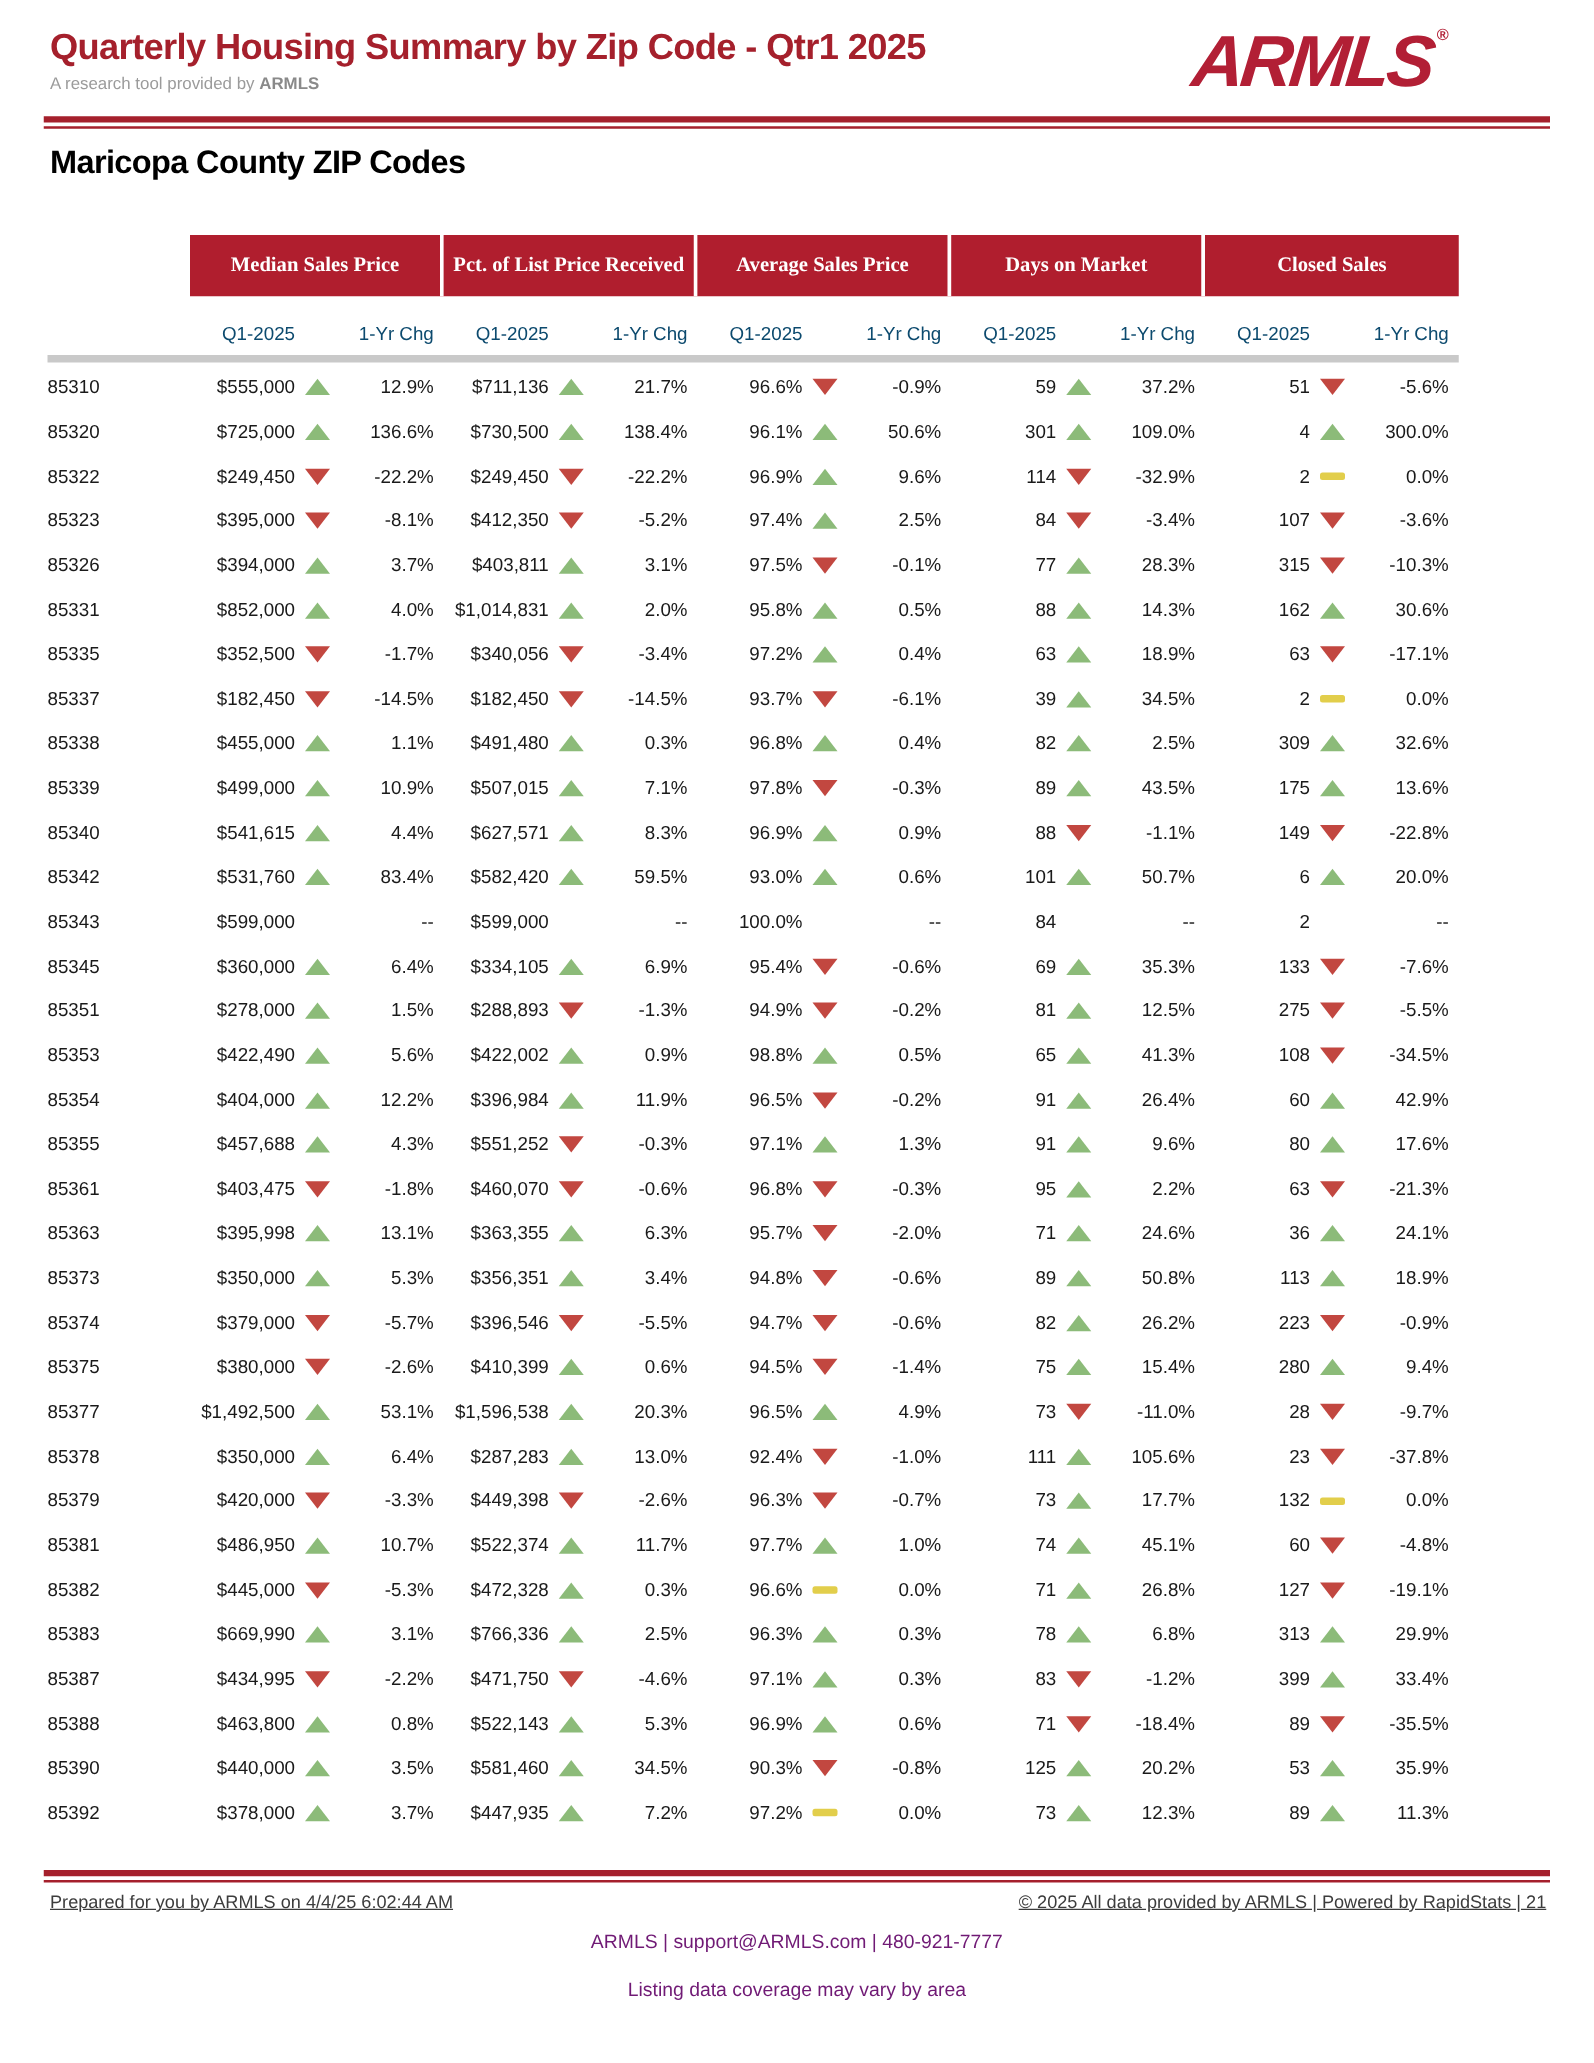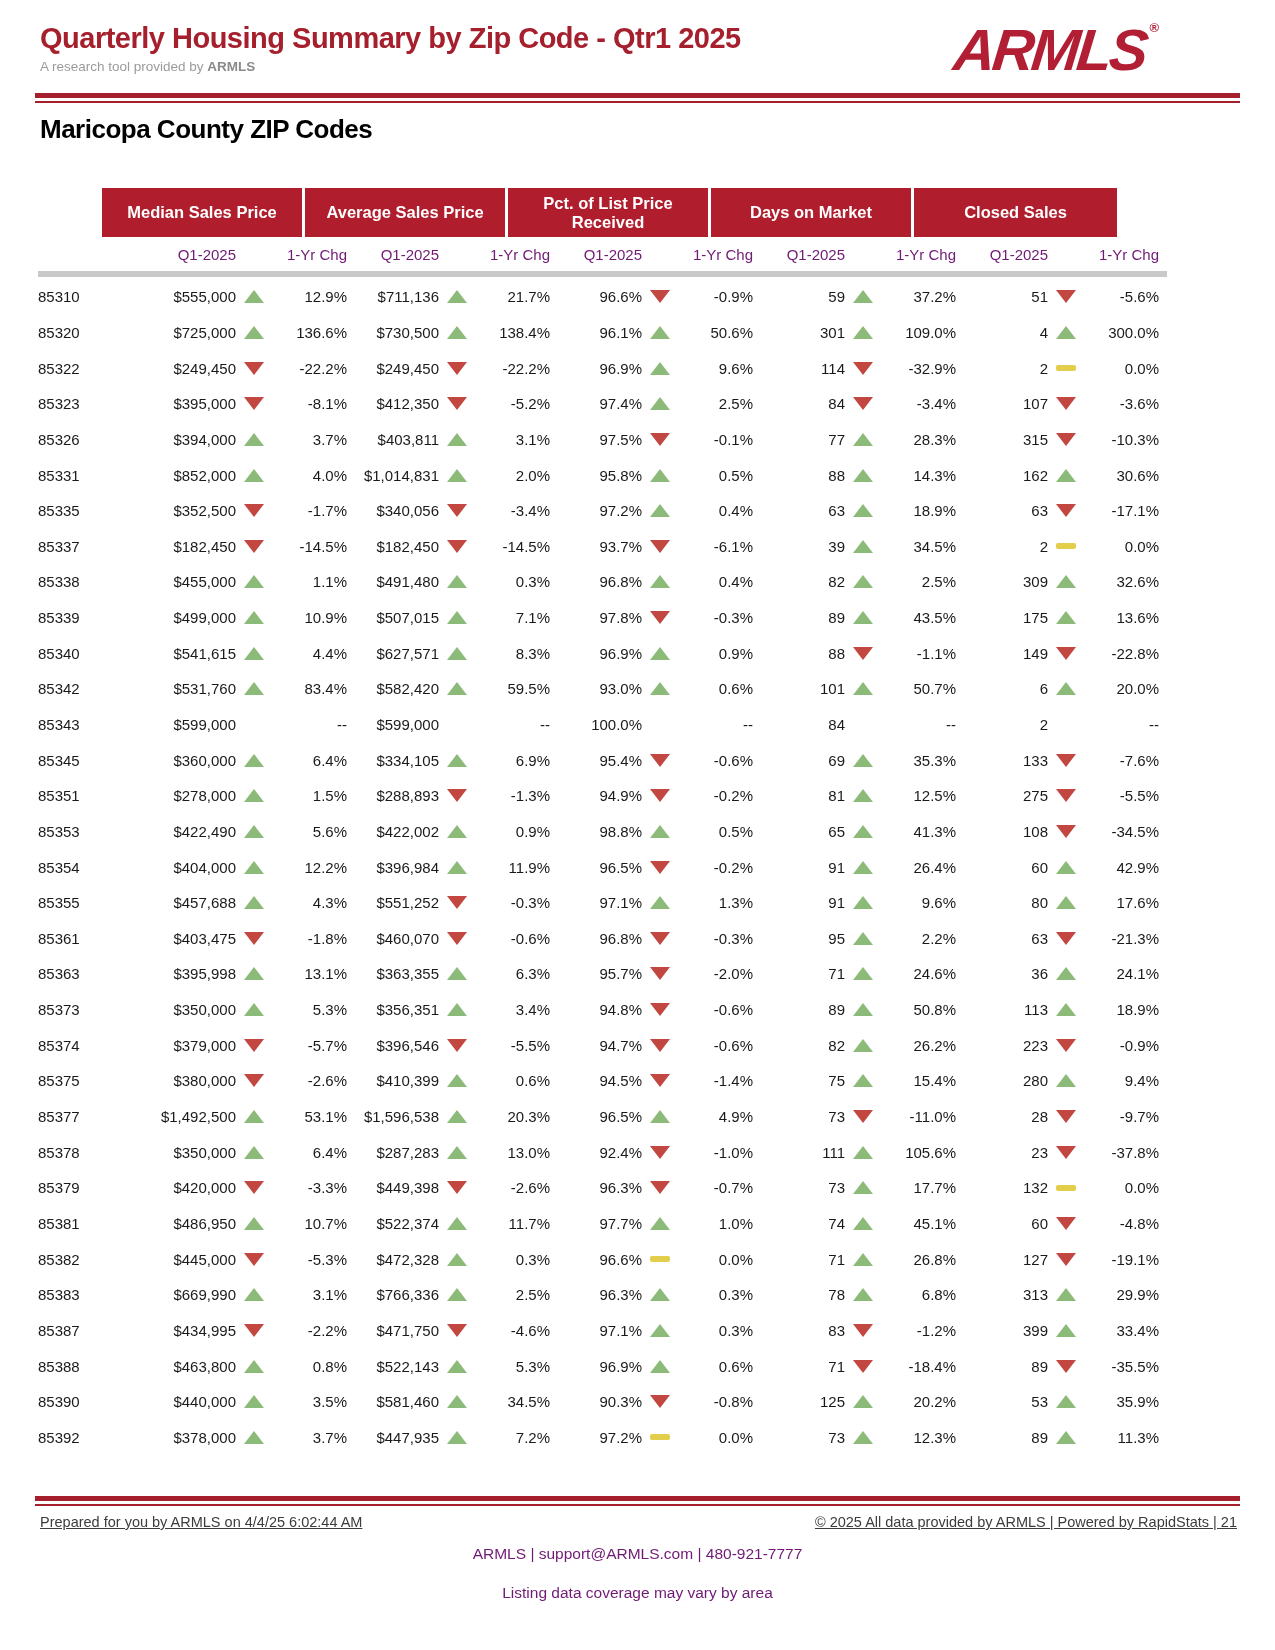--- a/index.html
+++ b/index.html
@@ -15,26 +15,26 @@
   .logo { margin-right:92px; margin-top:-4px; position:relative; }
   .logo-text { display:inline-block; font-size:58px; font-weight:bold; font-style:italic; letter-spacing:-3px; color:#b21f35; transform:skewX(-6deg); line-height:1.1; }
   .logo-reg { position:absolute; top:2px; right:-14px; font-size:13px; color:#b21f35; font-weight:bold; }
 
   .rule1 { position:absolute; top:93px; left:35px; right:35px; height:5px; background:#a5202c; }
   .rule2 { position:absolute; top:101px; left:35px; right:35px; height:2px; background:#a5202c; }
   .section-title { position:absolute; top:114px; left:40px; font-size:26px; font-weight:bold; color:#000; letter-spacing:-0.5px; }
 
   
   .table { position:absolute; top:188px; left:38px; width:1129px; }
-  .bands { display:flex; margin-left:64px; }
+  .bands { display:flex; margin-left:114px;font-family:Liberation Serif, serif; }
   .band { width:203px; height:49px; background:#b01e2e; color:#fff; font-weight:bold; font-size:16.5px; display:flex; align-items:center; justify-content:center; text-align:center; line-height:1.15; border-right:3px solid #fff; padding:0 6px; }
   .band:last-child { border-right:none; }
 
   .subrow, .trow { display:grid; grid-template-columns:114px repeat(5, 84px 36px 83px); align-items:center; }
-  .subrow { height:34px; font-size:15px; color:#701a75; }
+  .subrow { height:34px; font-size:15px; color:#0c4a6e;margin-top:13px; }
   .subrow .q { text-align:right; }
   .subrow .chg { text-align:right; padding-right:8px; }
 
   .gray-rule { height:6px; background:#c9c9c9; margin:0 0 2px 0; }
 
   .trow { height:35.65px; font-size:15px; }
   .cell.zip { }
   .cell.val { text-align:right; }
   .cell.ic { text-align:center; line-height:0; }
   .cell.chg { text-align:right; padding-right:8px; }
@@ -68,22 +68,22 @@
   </div>
 
   <div class="rule1"></div>
   <div class="rule2"></div>
 
   <div class="section-title">Maricopa County ZIP Codes</div>
 
   <div class="table">
     <div class="bands">
       <div class="band">Median Sales Price</div>
+      <div class="band">Pct. of List Price Received</div>
       <div class="band">Average Sales Price</div>
-      <div class="band">Pct. of List Price Received</div>
       <div class="band">Days on Market</div>
       <div class="band">Closed Sales</div>
     </div>
 
     <div class="subrow">
       <div></div>
       <div class="q">Q1-2025</div>
         <div></div>
         <div class="chg">1-Yr Chg</div>
       <div class="q">Q1-2025</div>

